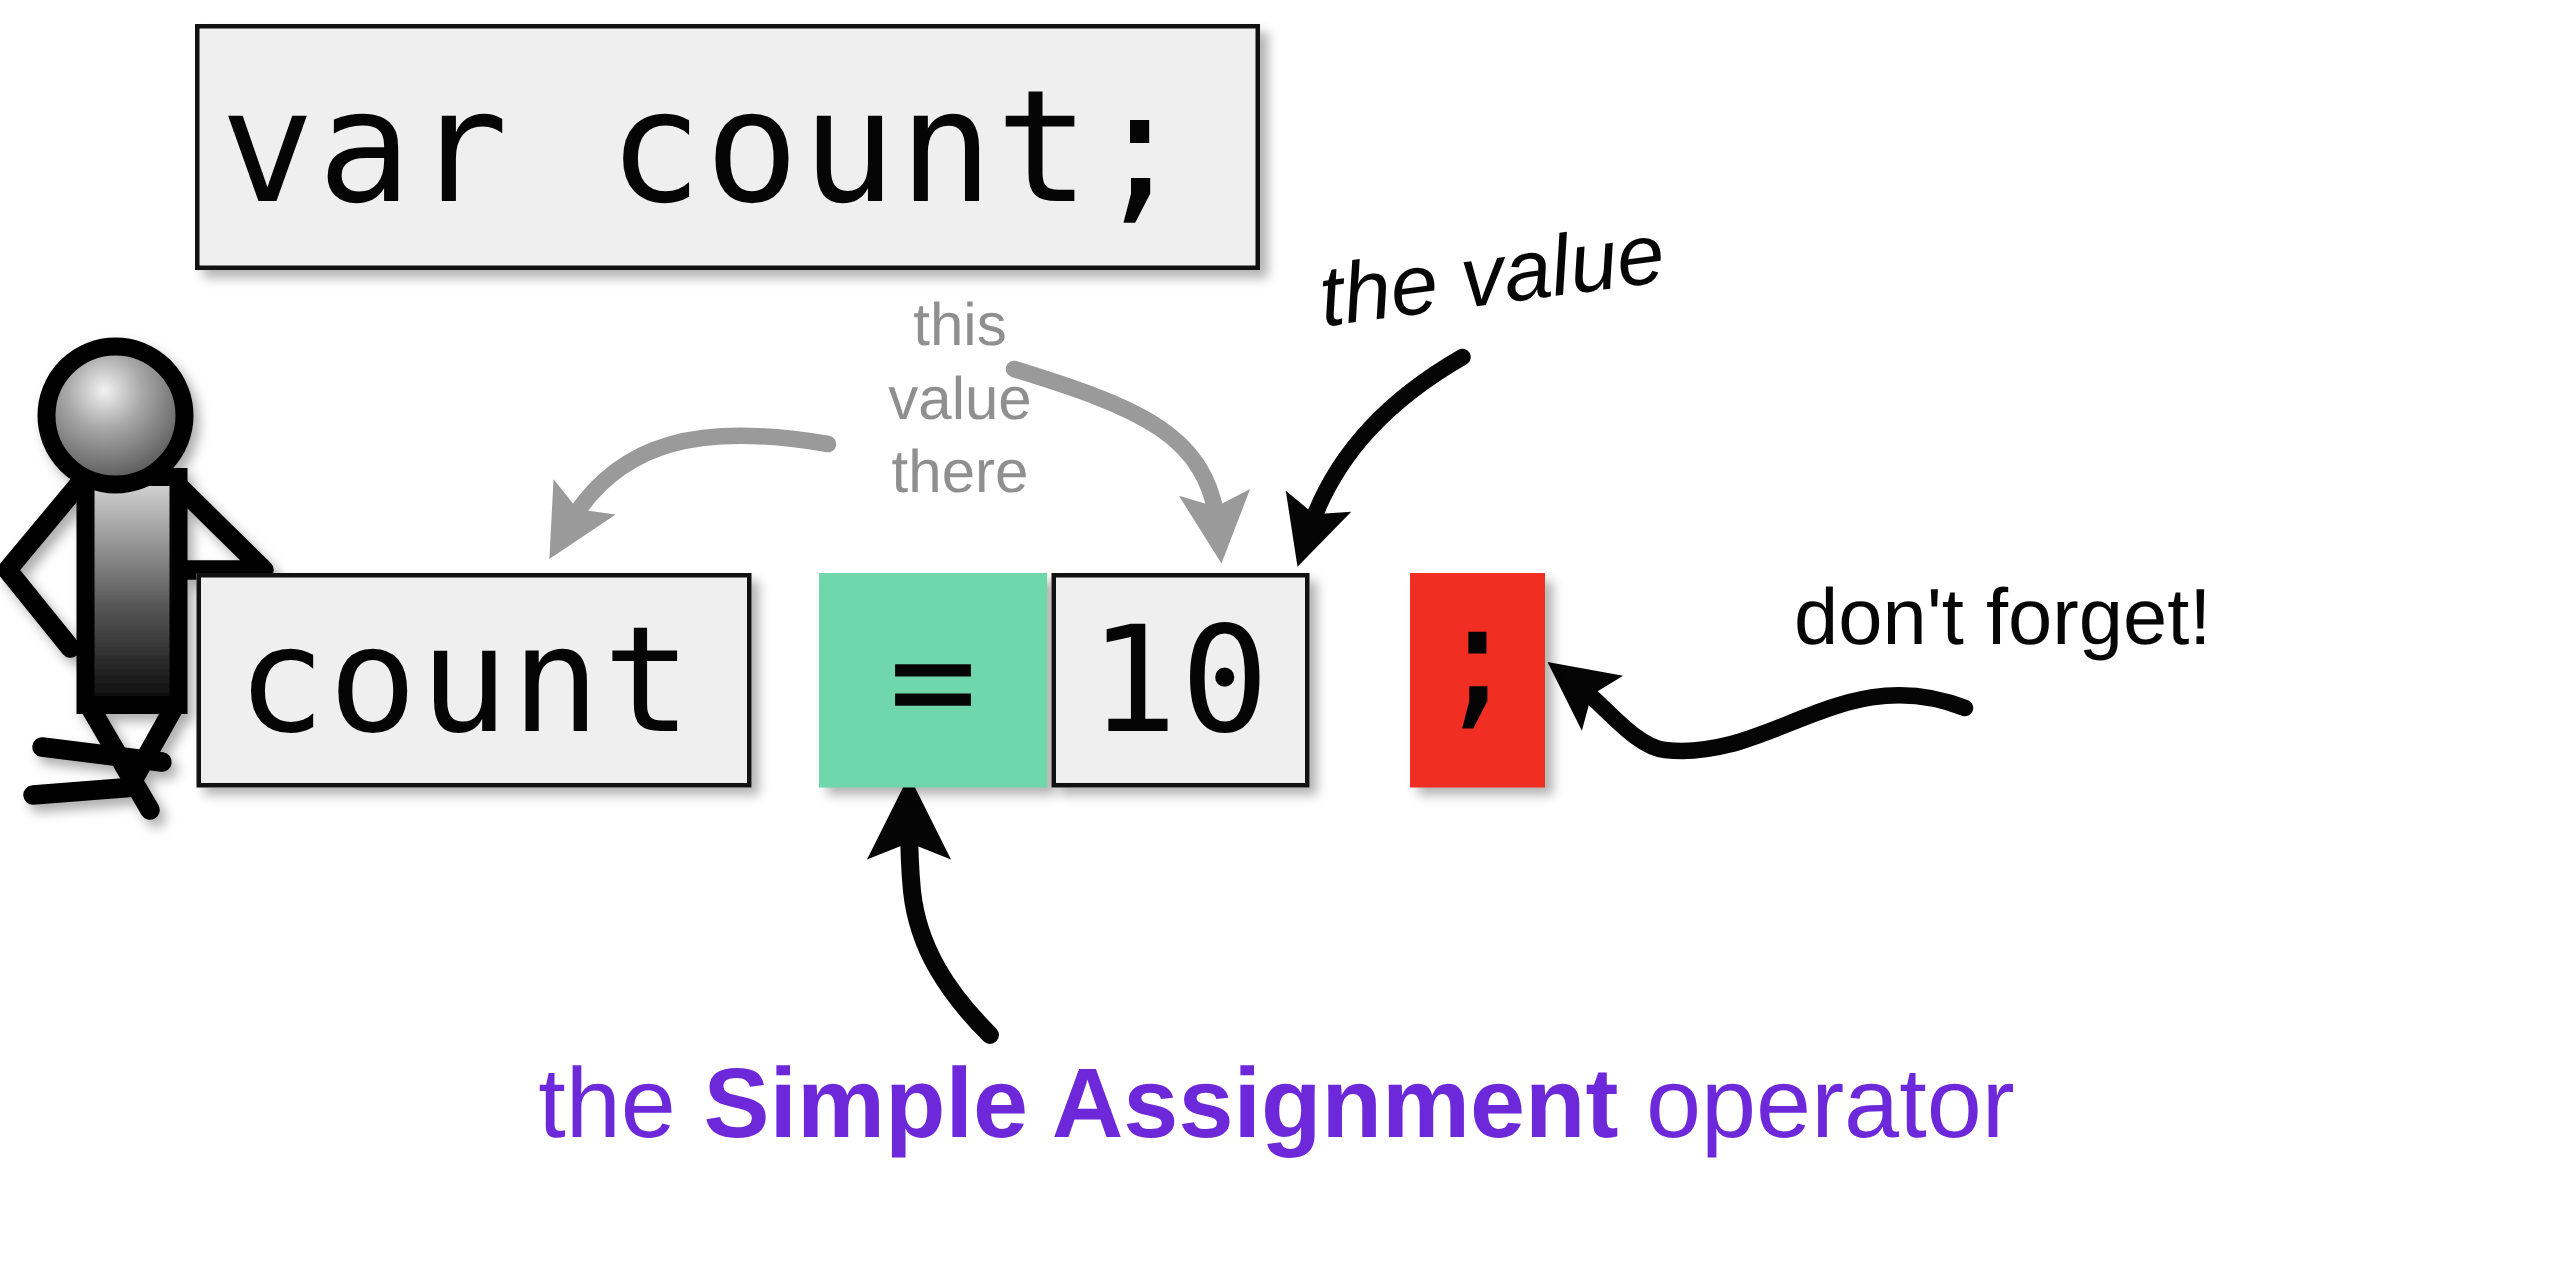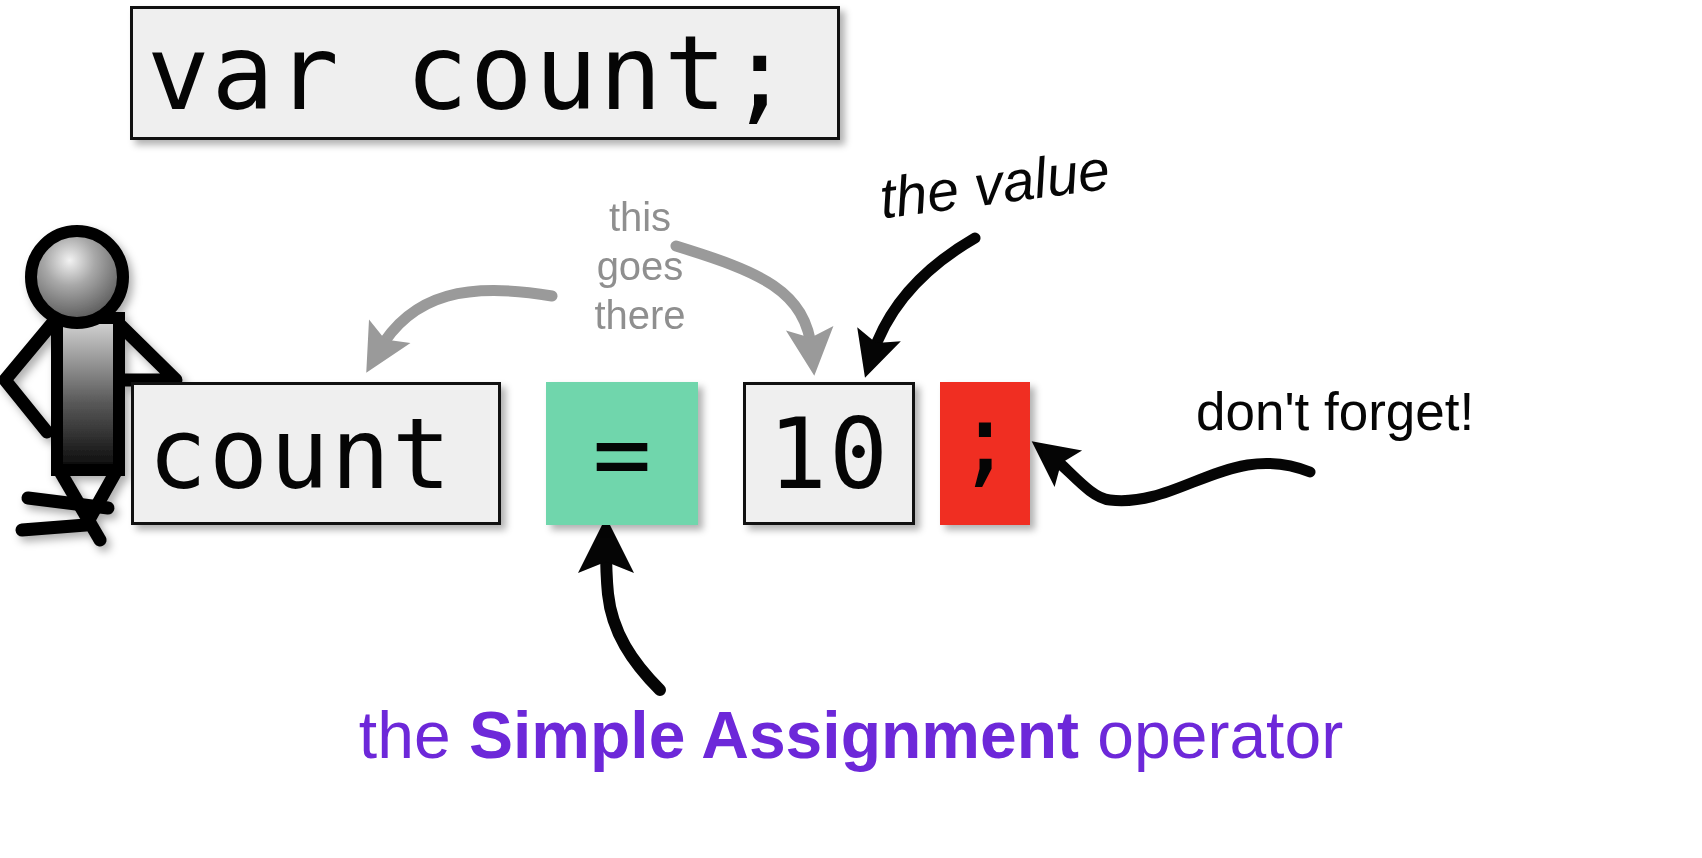--- a/index.html
+++ b/index.html
@@ -34,44 +34,44 @@
     font-family: "DejaVu Sans Mono", "Liberation Mono", monospace;
     color: #050505;
     display: flex;
     align-items: center;
     justify-content: center;
     box-shadow: 5px 5px 7px rgba(0,0,0,0.30);
     line-height: 1;
   }
 
   #decl-box {
-    left: 130px; top: 6px;
-    width: 710px; height: 134px;
+    left: 130px; top: 16px;
+    width: 710px; height: 164px;
     font-size: 104px;
     letter-spacing: 2px;
     justify-content: flex-start;
     padding-left: 14px;
   }
   #count-box {
     left: 131px; top: 382px;
     width: 370px; height: 143px;
     font-size: 98px;
     letter-spacing: 2px;
     justify-content: flex-start;
-    padding-left: 14px;
+    padding-left: 24px;
   }
   #equals-box {
     left: 546px; top: 382px;
     width: 152px; height: 143px;
     font-size: 98px;
     background: #70d6ac;
     border: none;
   }
   #value-box {
-    left: 743px; top: 382px;
+    left: 701px; top: 382px;
     width: 172px; height: 143px;
     font-size: 98px;
     letter-spacing: 2px;
   }
   #semicolon-box {
     left: 940px; top: 382px;
     width: 90px; height: 143px;
     font-size: 98px;
     background: #f02e22;
     border: none;
@@ -194,21 +194,21 @@
 
   <div class="code-box" id="value-box">
     <span>10</span>
   </div>
 
   <div class="code-box" id="semicolon-box">
     <span class="semi-glyph">;</span>
   </div>
 
   <div class="anno" id="anno-this-goes-there">this
-goes
+value
 there</div>
 
   <div class="anno" id="anno-the-value">the value</div>
 
   <div class="anno" id="anno-dont-forget">don't forget!</div>
 
   <div id="caption">
     <span class="caption-light">the </span><span class="caption-bold">Simple Assignment</span><span class="caption-light"> operator</span>
   </div>
 

